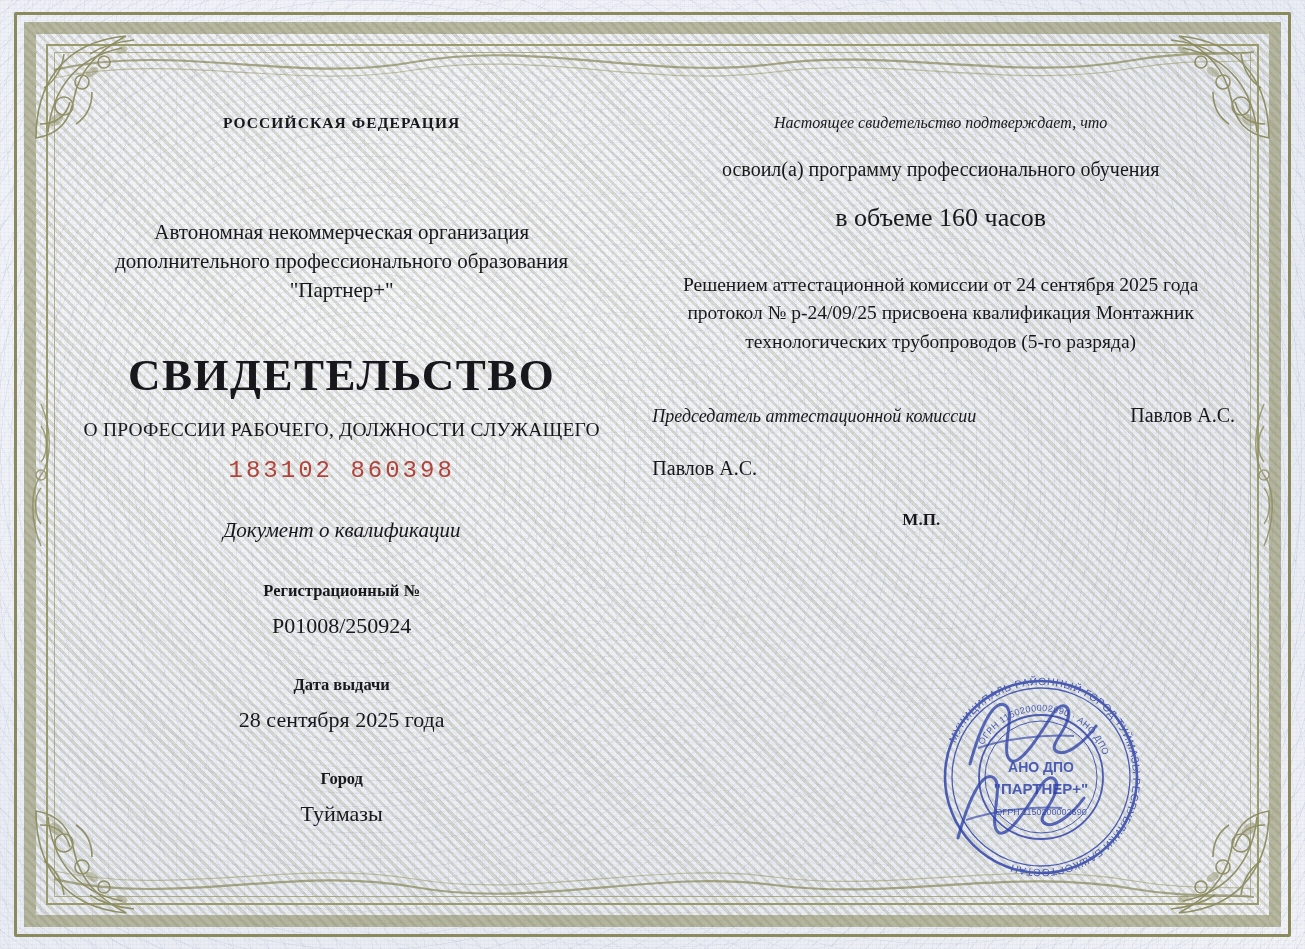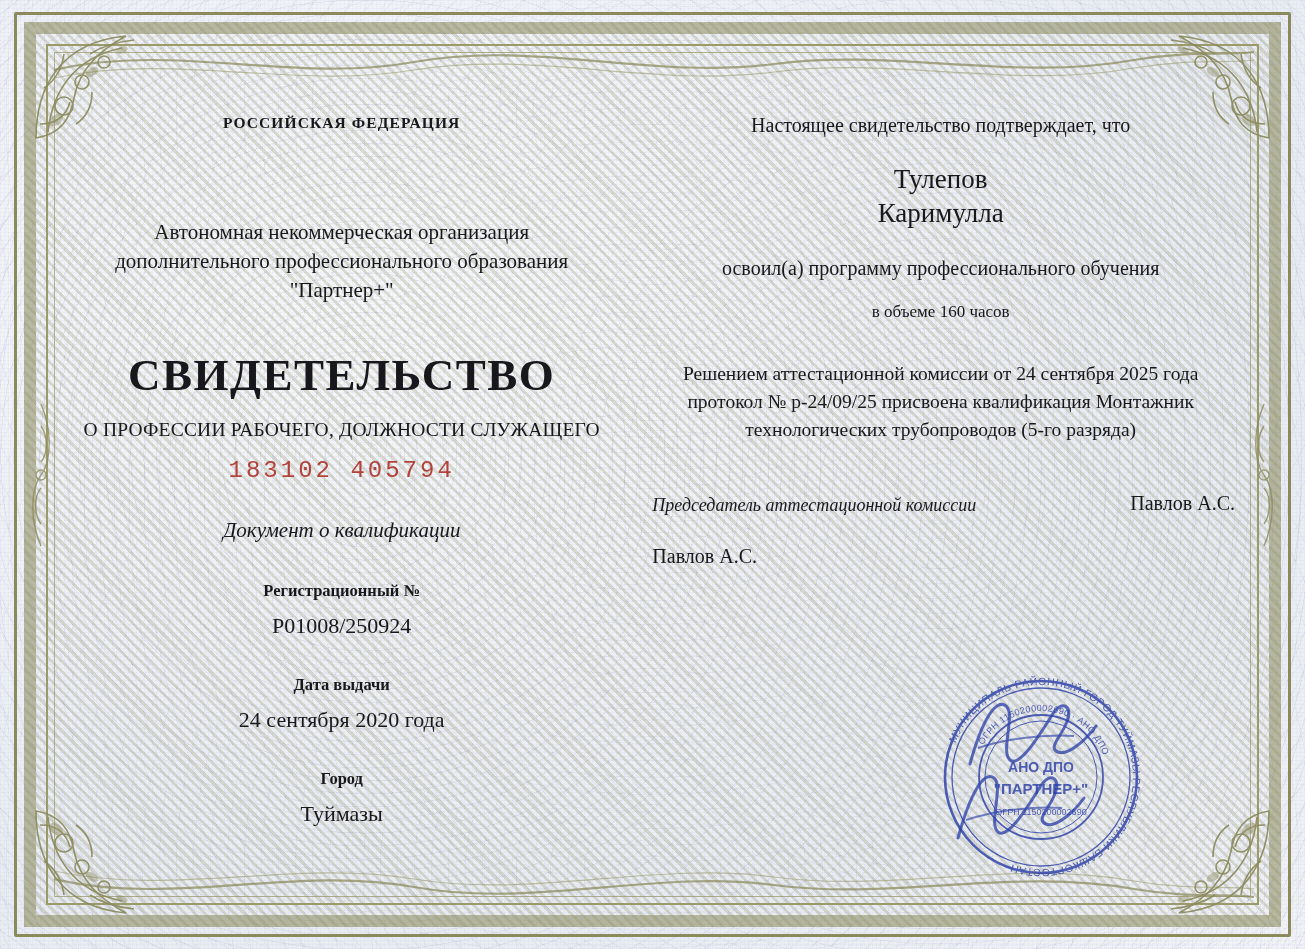--- a/index.html
+++ b/index.html
@@ -170,40 +170,41 @@
     margin: 0 0 12px 0;
   }
   .field-value {
     font-size: 22px;
     margin: 0 0 36px 0;
   }
   .field-value.last { margin-bottom: 0; }
 
   
   .confirm-line {
-    font-size: 20px;
+    font-size: 16px;
     margin: 0 0 26px 0;
+    font-style: italic;
   }
   .holder-name {
     font-size: 27px;
     line-height: 1.25;
     margin: 0 0 26px 0;
   }
   .program-line {
     font-size: 20px;
     margin: 0 0 22px 0;
   }
   .program-title {
     font-size: 21px;
     line-height: 1.42;
     margin: 0 0 58px 0;
     padding: 0 18px;
   }
   .hours {
-    font-size: 17px;
+    font-size: 26px;
     margin: 0 0 38px 0;
     font-family: Liberation Serif, serif;
   }
   .decision {
     font-size: 19.5px;
     line-height: 1.45;
     margin: 0 0 48px 0;
     padding: 0 10px;
   }
 
@@ -368,51 +369,48 @@
     </g>
   </svg>
 
   <div class="content">
 
     <div class="col-left">
       <div class="org-country">РОССИЙСКАЯ ФЕДЕРАЦИЯ</div>
       <div class="org-name">Автономная некоммерческая организация дополнительного профессионального образования "Партнер+"</div>
       <div class="main-title">СВИДЕТЕЛЬСТВО</div>
       <div class="subtitle">О ПРОФЕССИИ РАБОЧЕГО, ДОЛЖНОСТИ СЛУЖАЩЕГО</div>
-      <div class="serial">183102  405794</div>
+      <div class="serial">183102  860398</div>
       <div class="doc-kind">Документ о квалификации</div>
 
       <div class="field-label">Регистрационный №</div>
       <div class="field-value">Р01008/250924</div>
 
       <div class="field-label">Дата выдачи</div>
-      <div class="field-value">24 сентября 2020 года</div>
+      <div class="field-value">28 сентября 2025 года</div>
 
       <div class="field-label">Город</div>
       <div class="field-value last">Туймазы</div>
     </div>
 
     <div class="col-right">
       <div class="confirm-line">Настоящее свидетельство подтверждает, что</div>
-      <div class="holder-name">
-        <div>Тулепов</div>
-        <div>Каримулла</div>
-      </div>
       <div class="program-line">освоил(а) программу профессионального обучения</div>
       <div class="hours">в объеме 160 часов</div>
       <div class="decision">Решением аттестационной комиссии от 24 сентября 2025 года протокол № р-24/09/25 присвоена квалификация Монтажник технологических трубопроводов (5-го разряда)</div>
 
       <div class="signatures">
         <div class="sig-row">
           <div class="sig-role">Председатель аттестационной комиссии</div>
           <div class="sig-name">Павлов А.С.</div>
         </div>
         <div class="sig-row">
           <div class="sig-name">Павлов А.С.</div>
         </div>
+        <div class="mp">М.П.</div>
       </div>
     </div>
   </div>
 
   <svg class="stamp" viewBox="0 0 222 210">
     <defs>
       <path id="outerArc" d="M 111,111 m -92,0 a 92,92 0 1,1 184,0 a 92,92 0 1,1 -184,0"></path>
       <path id="innerArc" d="M 111,111 m -66,0 a 66,66 0 1,1 132,0 a 66,66 0 1,1 -132,0"></path>
       <path id="bottomArc" d="M 111,111 m -80,0 a 80,80 0 0,0 160,0"></path>
     </defs>

